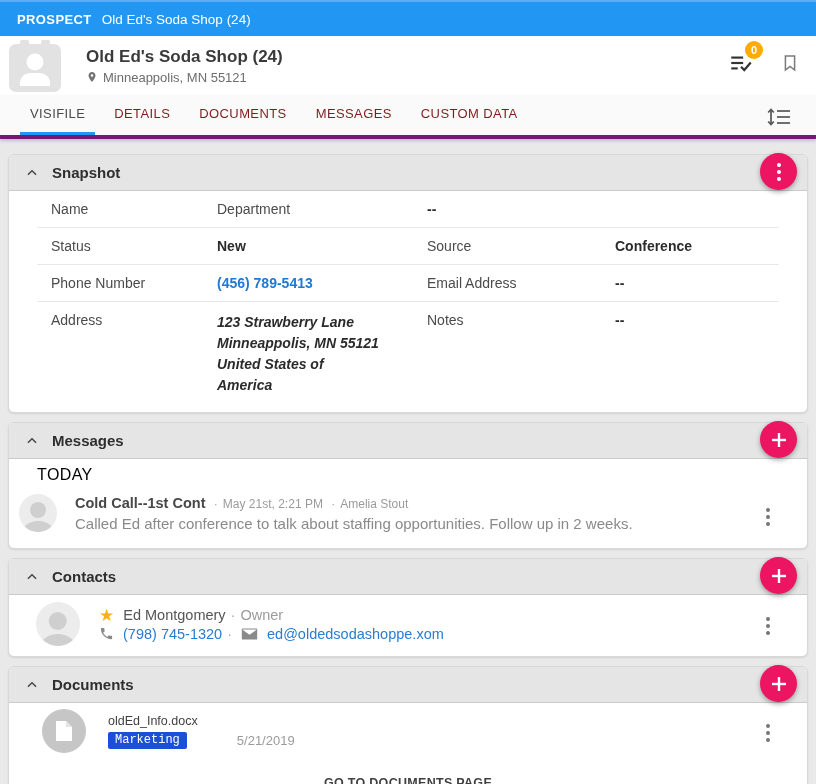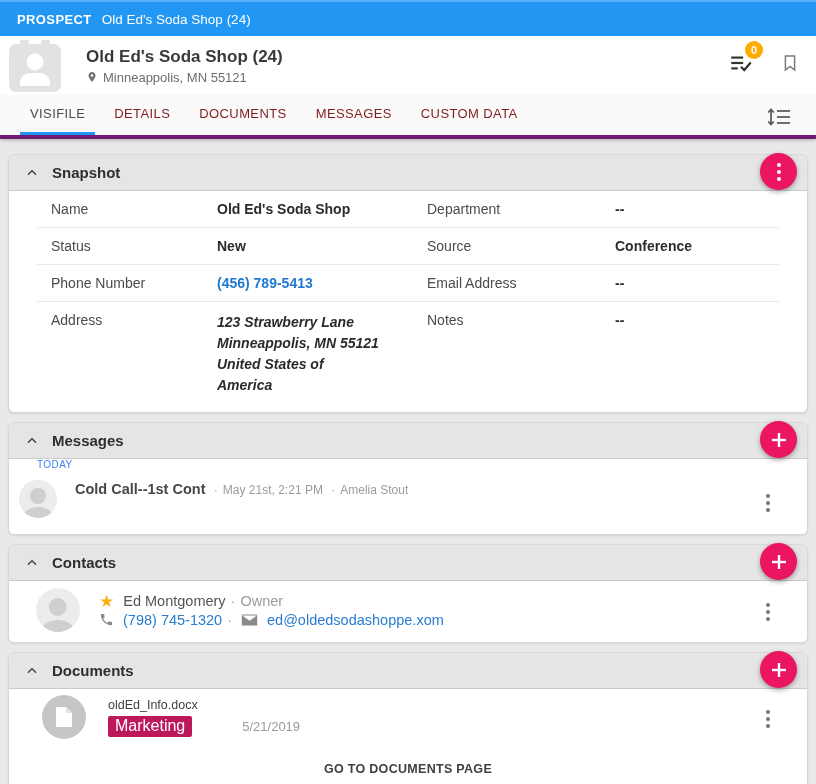--- a/index.html
+++ b/index.html
@@ -49,21 +49,21 @@
   .snap-body { padding:0 28px; }
   .snap-row { display:grid; grid-template-columns:166px 210px 188px 1fr; min-height:37px;
               align-items:center; padding-left:14px; border-bottom:1px solid #e8e8e8; }
   .snap-row:last-child { border-bottom:none; align-items:start; padding-top:10px; padding-bottom:16px; }
   .f-label { font-size:14px; color:#4b4b4b; }
   .f-value { font-size:14px; font-weight:700; color:#2b2b2b; }
   .f-link { color:#1d79d2; cursor:pointer; }
   .pre { white-space:pre-line; line-height:21px;font-style:italic; }
 
   
-  .group-label { font-size:10px; color:#3b82f6; letter-spacing:.4px; padding:0 0 2px 28px; }
+  .group-label { font-size:16px; color:#000000; letter-spacing:.4px; padding:7px 0 2px 28px; }
   .msg-row { display:flex; padding:8px 16px 16px 10px; position:relative; }
   .round-avatar { width:38px; height:38px; border-radius:50%; background:#ececec; position:relative;
                   overflow:hidden; flex:0 0 auto; }
   .round-avatar .head { position:absolute; left:50%; top:22%; transform:translateX(-50%);
                         width:42%; height:42%; border-radius:50%; background:#cfcfcf; }
   .round-avatar .body { position:absolute; left:50%; top:72%; transform:translateX(-50%);
                         width:78%; height:55%; border-radius:50% 50% 0 0; background:#cfcfcf; }
   .msg-main { margin-left:18px; padding-top:1px; }
   .msg-line1 { font-size:12px; color:#9b9b9b; }
   .msg-subject { font-size:14.5px; font-weight:700; color:#474747; }
@@ -86,21 +86,21 @@
   .c-link { color:#2a7cd0; cursor:pointer; }
   .c-line svg { margin-right:9px; }
 
   
   .doc-row { display:flex; padding:6px 16px 10px 33px; position:relative; align-items:center; }
   .doc-icon-circle { width:44px; height:44px; border-radius:50%; background:#c6c6c6;
                      display:flex; align-items:center; justify-content:center; flex:0 0 auto; }
   .doc-main { margin-left:22px; }
   .doc-name { font-size:12.5px; color:#3f3f3f; margin-bottom:4px; }
   .doc-meta { display:flex; align-items:center; gap:7px; }
-  .tag { background:#be185d; color:#fff; font-size:16px; padding:1px 7px 2px; border-radius:2px; }
+  .tag { background:#1d4ed8; color:#fff; font-size:12px; padding:1px 7px 2px; border-radius:2px;font-family:Liberation Mono, monospace; }
   .doc-date { font-size:13px; color:#9b9b9b;padding-left:43px; }
   .docs-footer { text-align:center; padding:13px 0 15px; font-size:12.5px; font-weight:700;
                  letter-spacing:.3px; color:#3f3f3f; cursor:pointer; }
 </style>
 </head>
 <body>
 
 <div class="topbar">
   <span class="app">PROSPECT</span>
   <span class="rec">Old Ed's Soda Shop (24)</span>
@@ -175,21 +175,20 @@
     <div class="fab">
       <span class="kwrap">
           <i class="kdot"></i>
           <i class="kdot"></i>
           <i class="kdot"></i>
         </span>
     </div>
     <div class="snap-body">
       <div class="snap-row">
         <span class="f-label">Name</span>
-        <span class="f-value">Old Ed's Soda Shop</span>
         <span class="f-label">Department</span>
         <span class="f-value">--</span>
       </div>
       <div class="snap-row">
         <span class="f-label">Status</span>
         <span class="f-value">New</span>
         <span class="f-label">Source</span>
         <span class="f-value">Conference</span>
       </div>
       <div class="snap-row">
@@ -230,20 +229,21 @@
       <span class="round-avatar">
           <span class="head"></span>
           <span class="body"></span>
         </span>
       <div class="msg-main">
         <div class="msg-line1">
           <span class="msg-subject">Cold Call--1st Cont</span>
           <span class="sep">·</span><span>May 21st, 2:21 PM</span>
           <span class="sep">·</span><span>Amelia Stout</span>
         </div>
+        <div class="msg-body">Called Ed after conference to talk about staffing opportunities. Follow up in 2 weeks.</div>
       </div>
       <span class="kebab">
           <i></i>
           <i></i>
           <i></i>
         </span>
     </div>
   </div>
 
   <div class="card">

